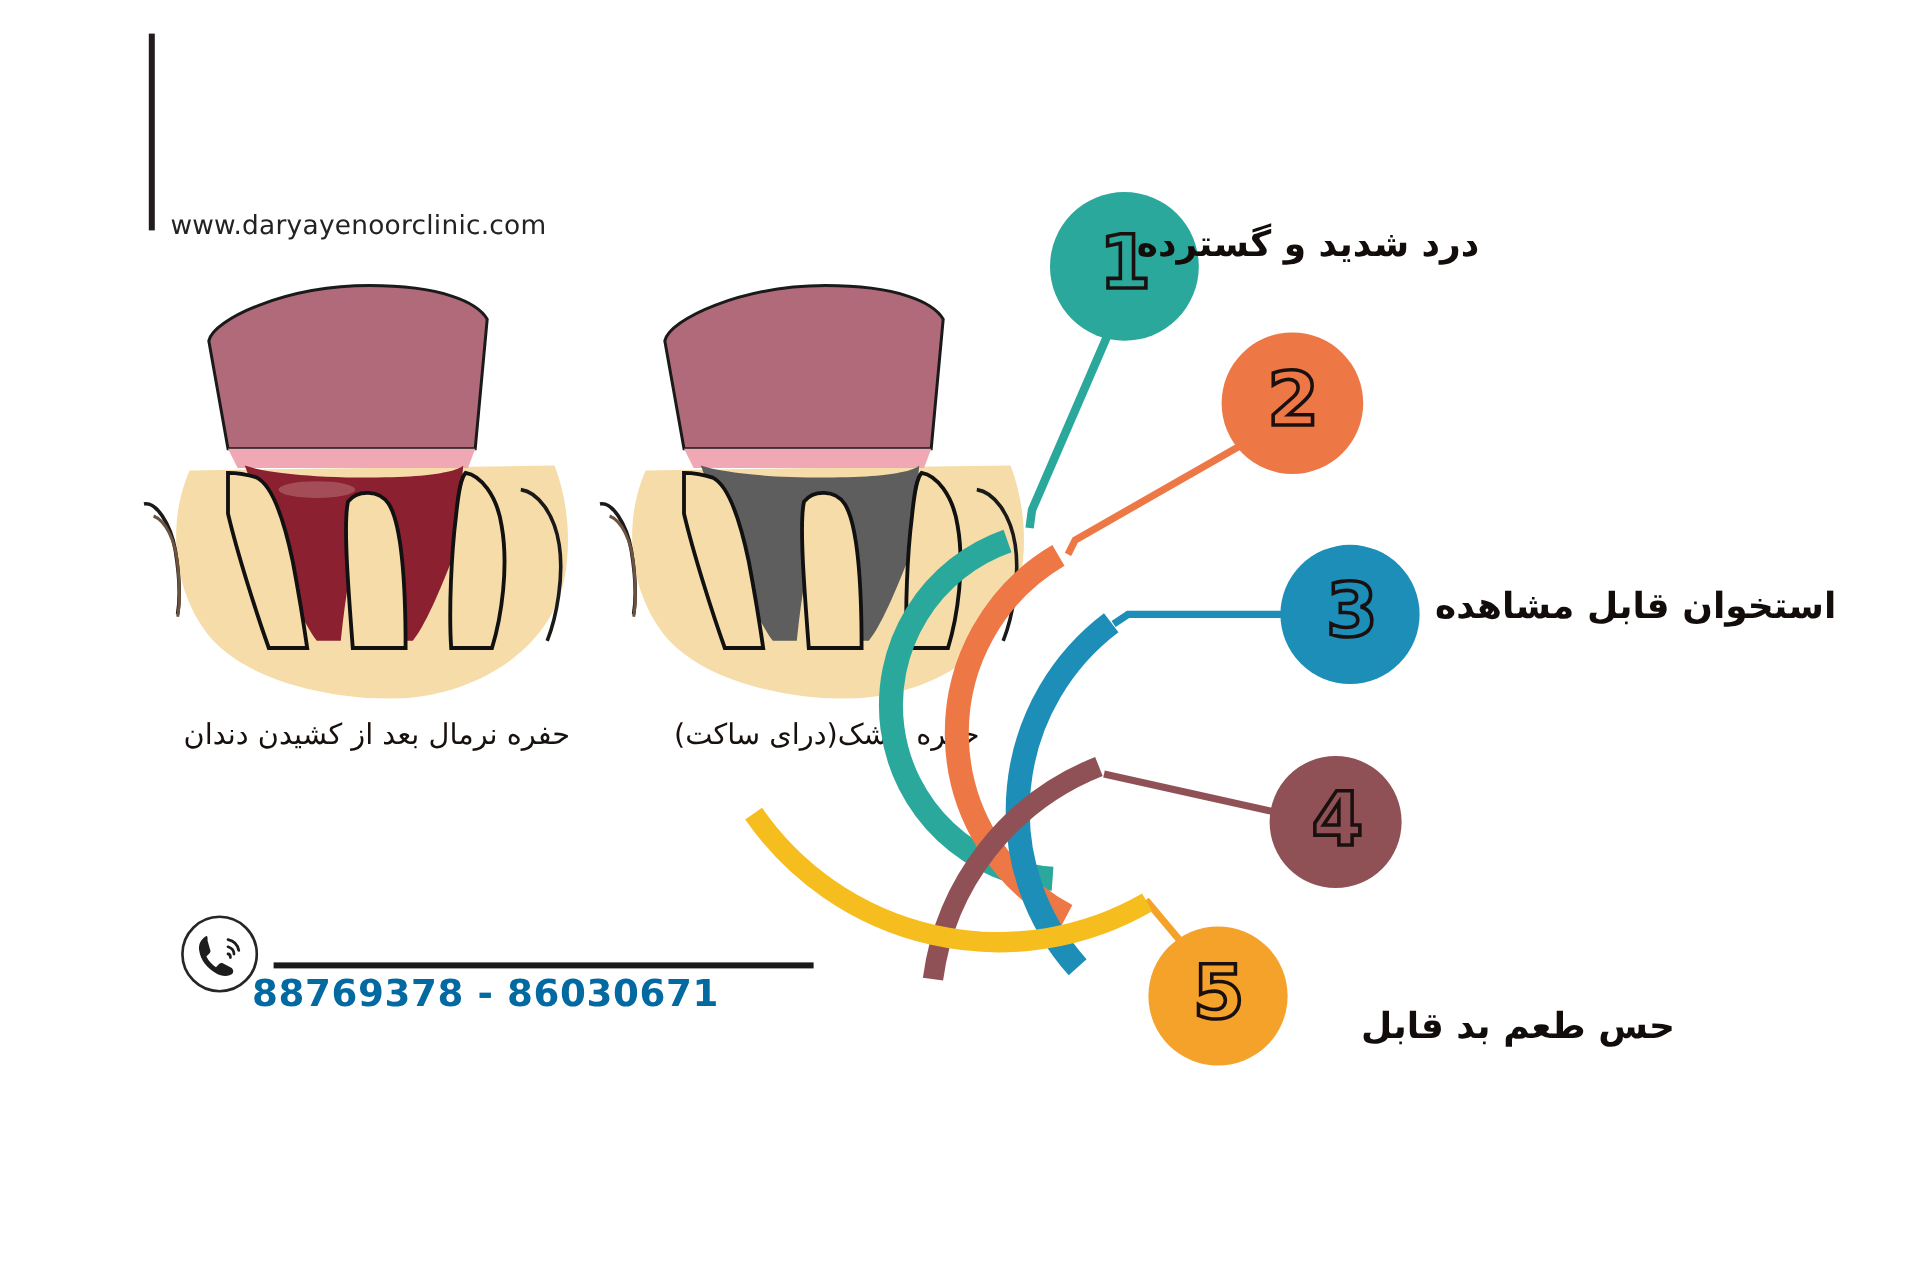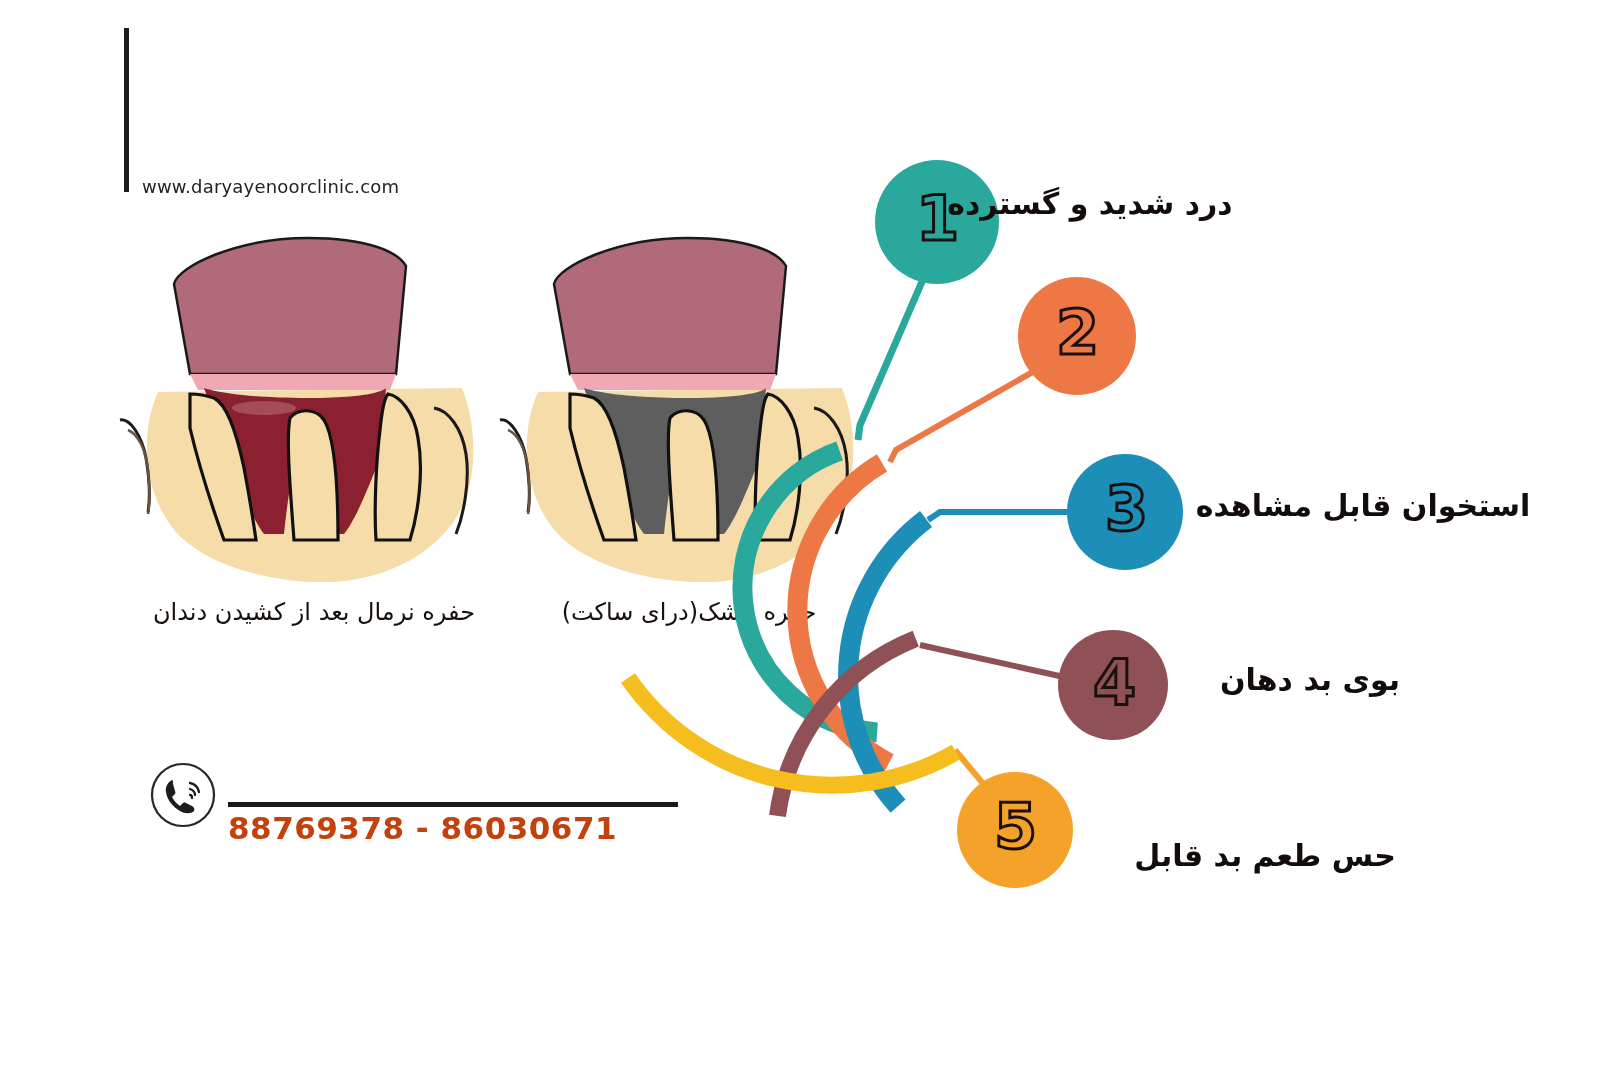--- a/index.html
+++ b/index.html
@@ -43,21 +43,21 @@
     font-weight: 400;
     color: #2d2d2f;
     letter-spacing: 0.5px;
     white-space: nowrap;
   }
   #site-text {
     position: absolute;
     left: 18px;
     top: 148px;
     font-family: "DejaVu Sans", sans-serif;
-    font-size: 18px;
+    font-size: 22px;
     font-weight: 400;
     color: #232323;
     letter-spacing: 0.2px;
     white-space: nowrap;
   }
 
   
   .tooth-fig {
     position: absolute;
   }
@@ -93,26 +93,26 @@
   #phone-rule {
     position: absolute;
     left: 78px;
     top: 44px;
     width: 450px;
     height: 5px;
     background: #1a1a1a;
   }
   #phone-number {
     position: absolute;
-    left: 78px;
+    left: 60px;
     top: 52px;
     font-family: "DejaVu Sans", sans-serif;
     font-size: 31px;
     font-weight: 700;
-    color: #c2410c;
+    color: #0369a1;
     letter-spacing: 0.5px;
     white-space: nowrap;
   }
 
   
   #radial {
     position: absolute;
     left: 560px;
     top: 140px;
     width: 700px;
@@ -329,16 +329,15 @@
     
     <div class="node-number" style="left:356px; top:48px;">1</div>
     <div class="node-number" style="left:496px; top:162px;">2</div>
     <div class="node-number" style="left:545px; top:338px;">3</div>
     <div class="node-number" style="left:533px; top:512px;">4</div>
     <div class="node-number" style="left:434px; top:656px;">5</div>
   </div>
 
   <div class="node-label" style="left:880px; top:186px; width:420px;">درد شدید و گسترده</div>
   <div class="node-label" style="left:1124px; top:488px; width:478px;">استخوان قابل مشاهده</div>
-  <div class="node-label" style="left:1100px; top:662px; width:420px;">بوی بد دهان</div>
   <div class="node-label" style="left:1020px; top:838px; width:490px;">حس طعم بد قابل</div>
 
 </div>
 
 </body></html>

